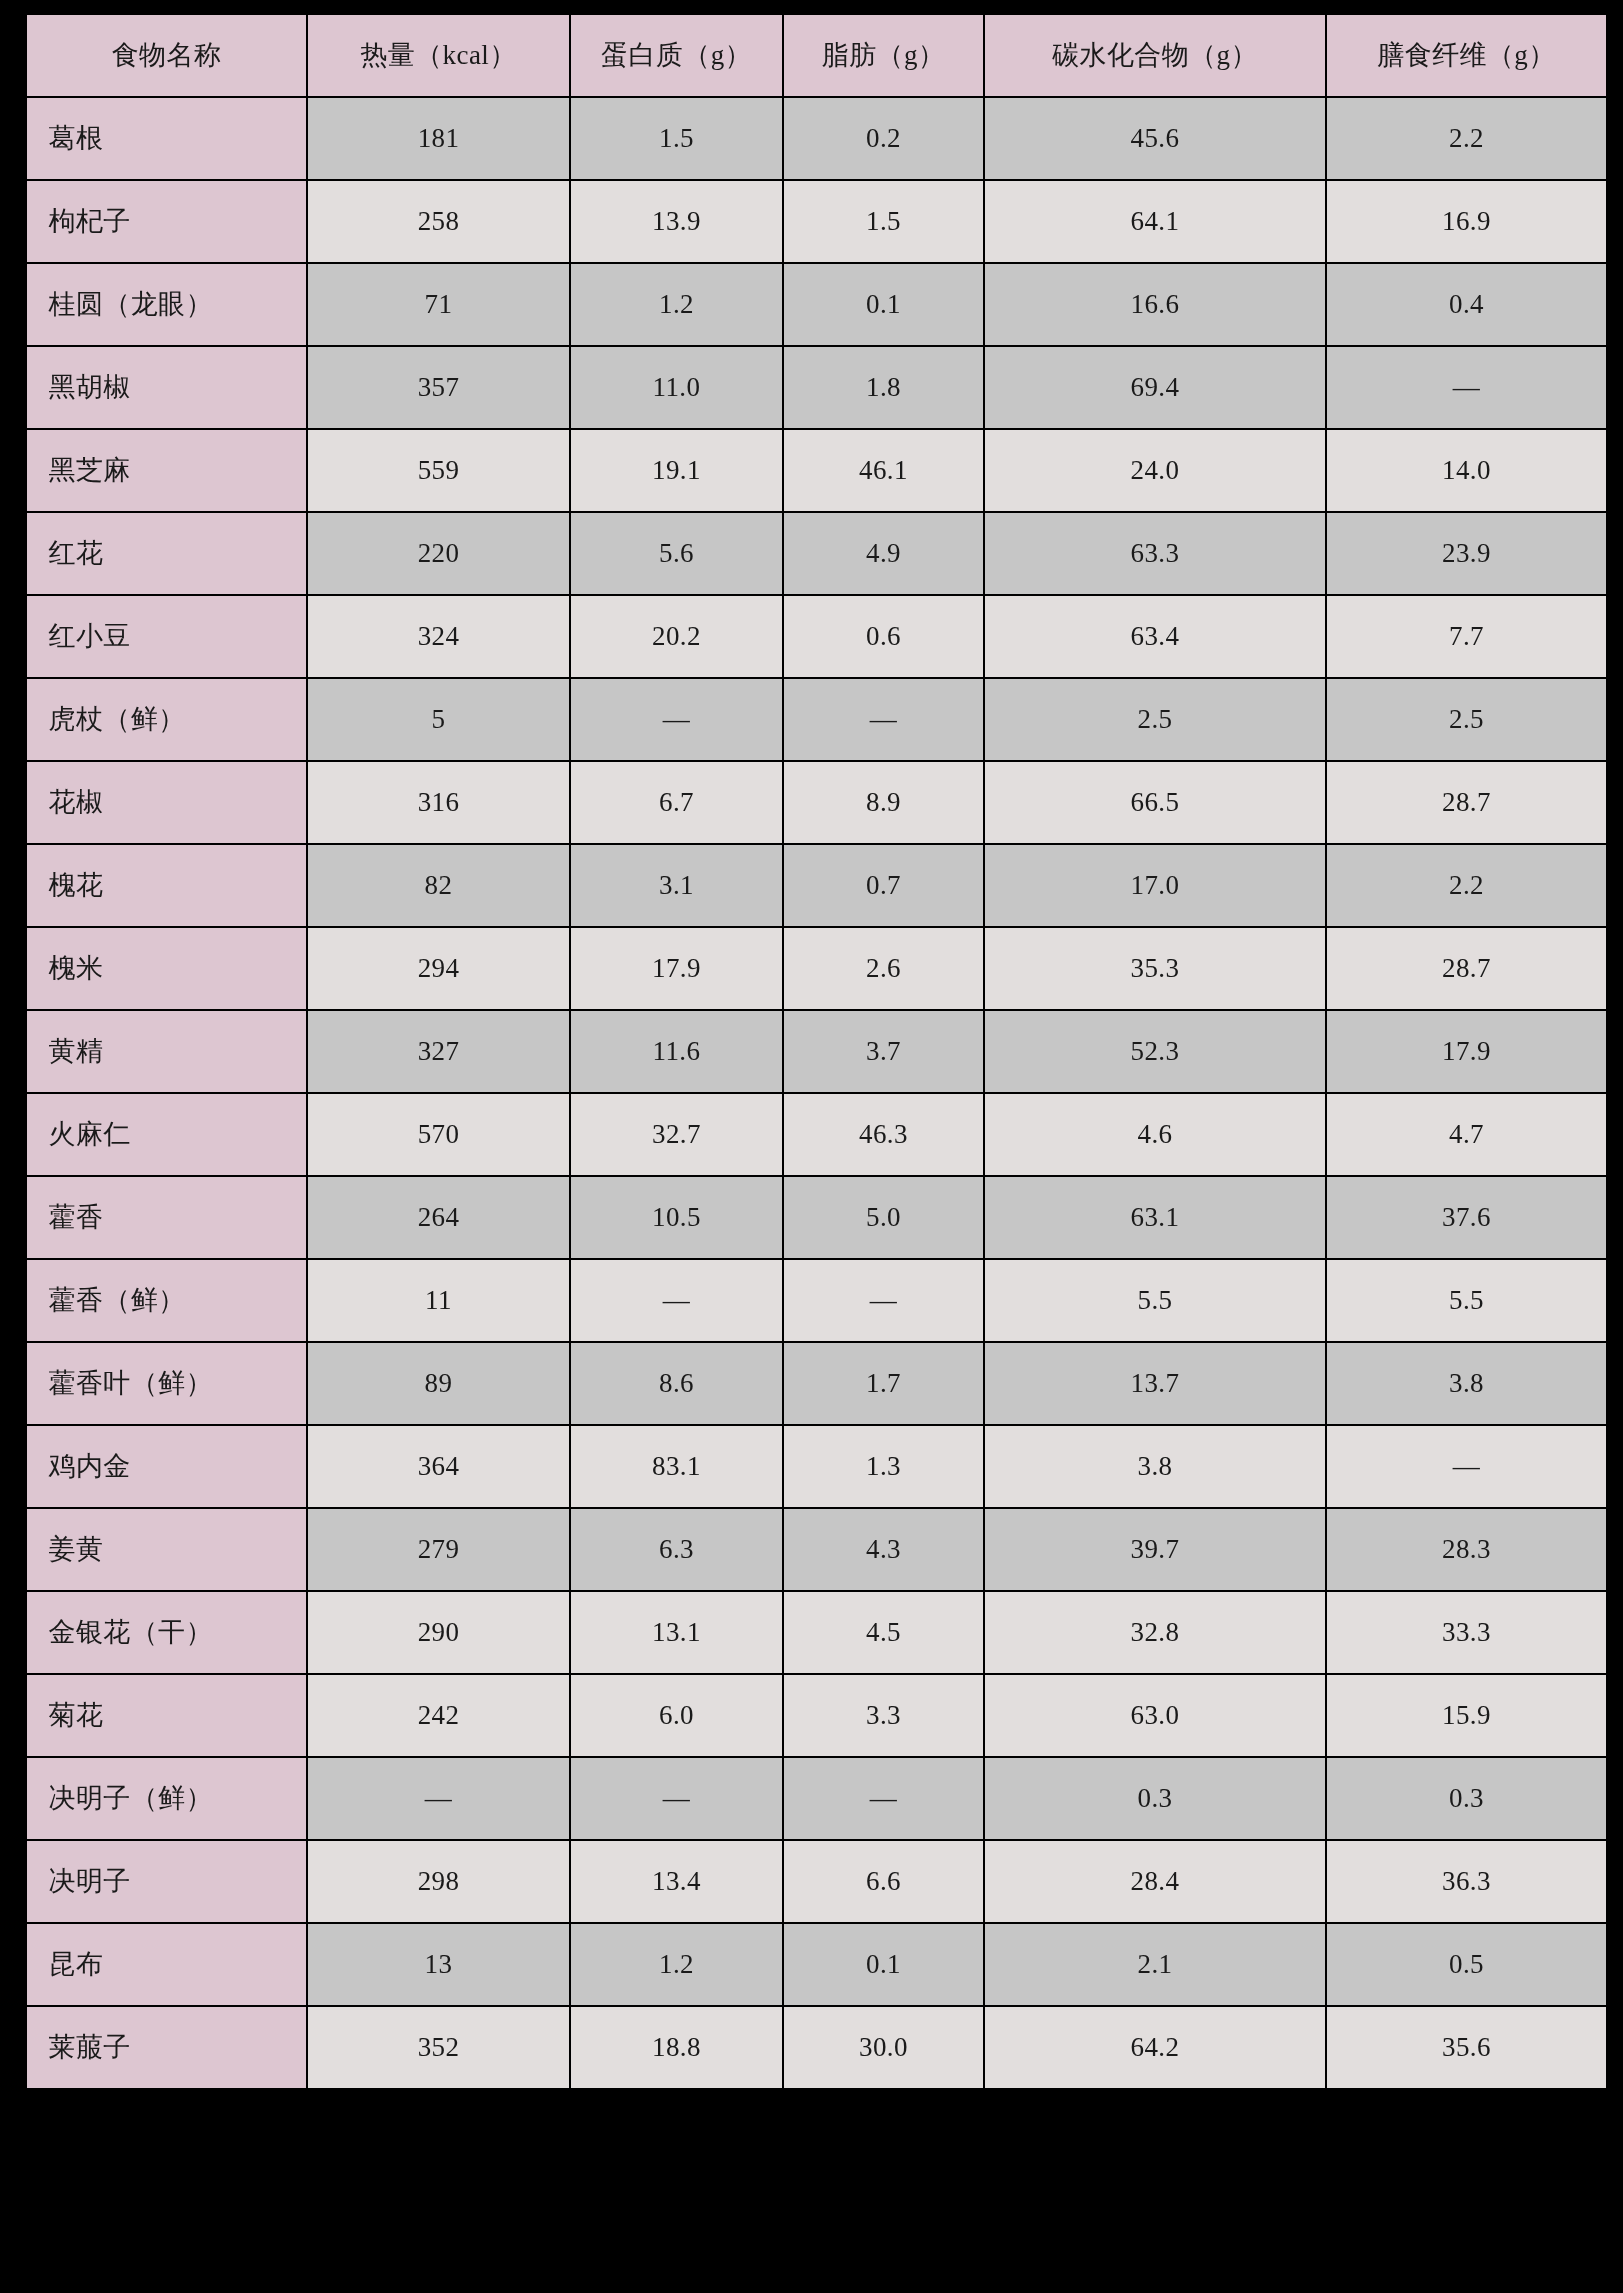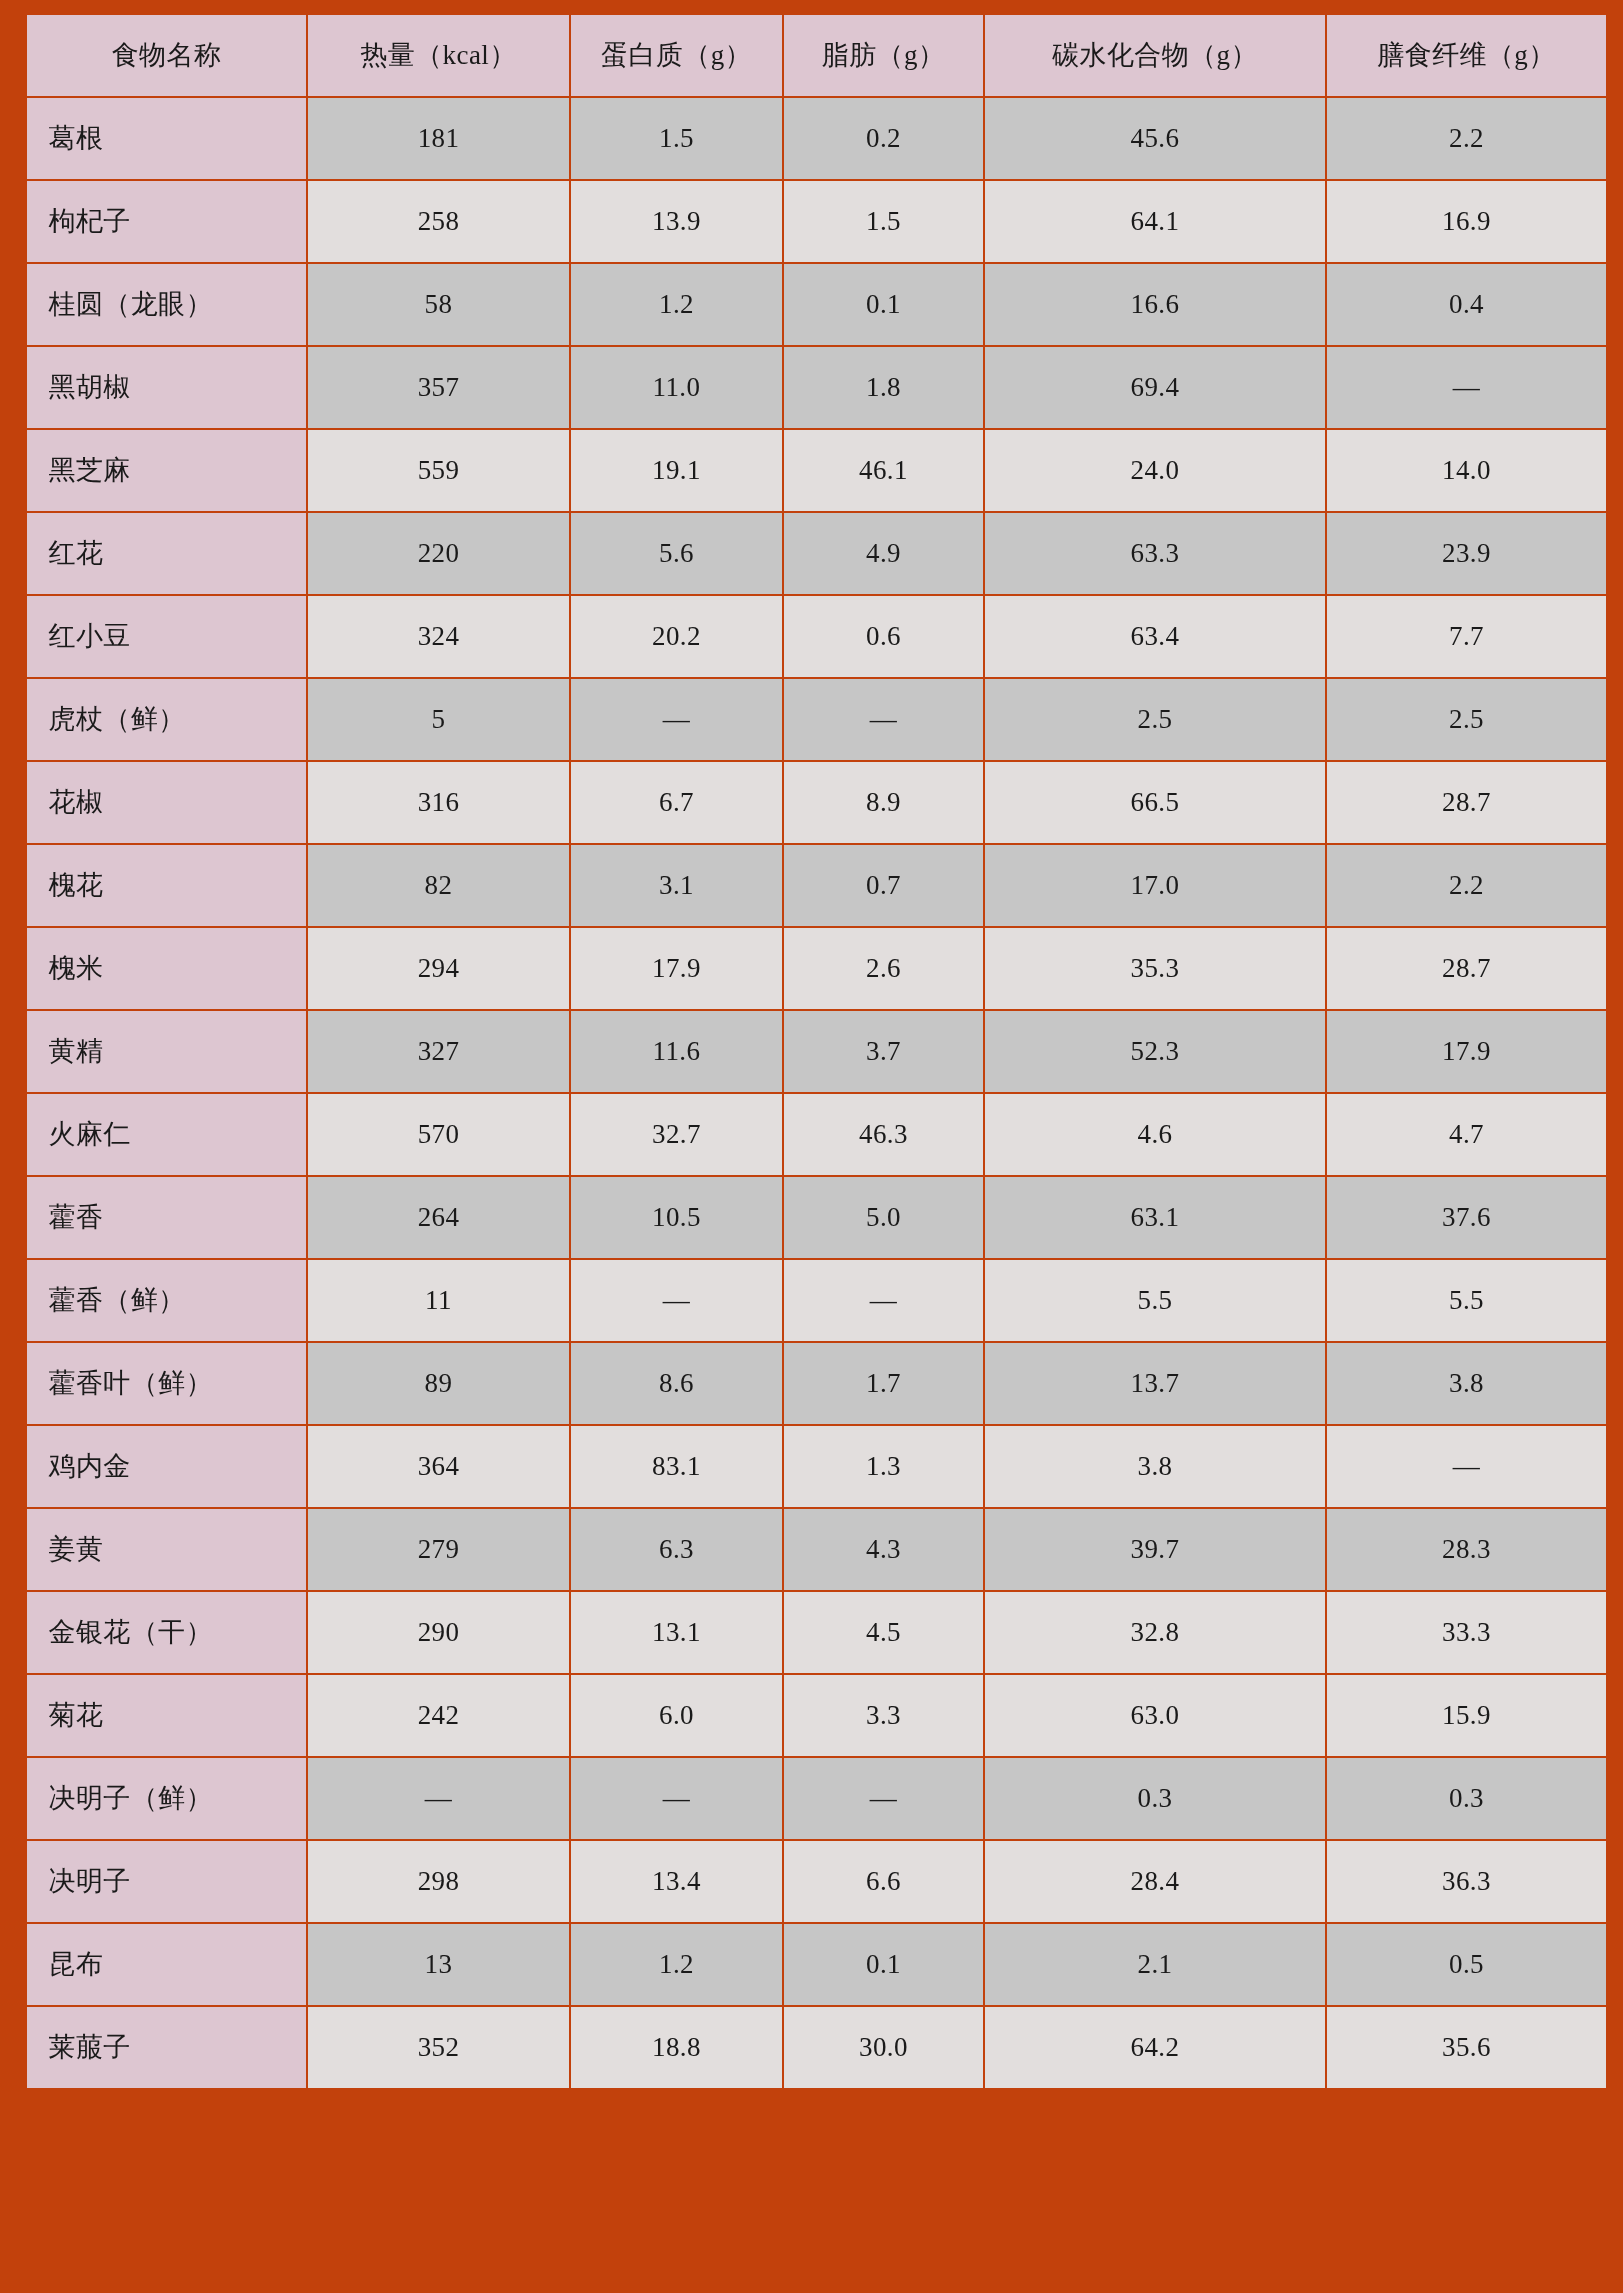--- a/index.html
+++ b/index.html
@@ -12,21 +12,21 @@
     width: 1624px;
     height: 2294px;
     font-family: "Liberation Serif", "DejaVu Serif", serif;
     -webkit-font-smoothing: antialiased;
   }
   .page {
     width: 1624px;
     height: 2294px;
     box-sizing: border-box;
     padding: 12.5px 29.6px 12.5px 25px;
-    background: #c2410c;
+    background: #000000;
     position: relative;
   }
   table.nutrition-table {
     width: 100%;
     border-collapse: separate;
     border-spacing: 2.7px 2.7px;
     table-layout: fixed;
   }
   table.nutrition-table th,
   table.nutrition-table td {
@@ -109,21 +109,21 @@
         <tr class="row-light">
           <td class="name-cell">枸杞子</td>
           <td class="data-cell">258</td>
           <td class="data-cell">13.9</td>
           <td class="data-cell">1.5</td>
           <td class="data-cell">64.1</td>
           <td class="data-cell">16.9</td>
         </tr>
         <tr class="row-dark">
           <td class="name-cell">桂圆（龙眼）</td>
-          <td class="data-cell">58</td>
+          <td class="data-cell">71</td>
           <td class="data-cell">1.2</td>
           <td class="data-cell">0.1</td>
           <td class="data-cell">16.6</td>
           <td class="data-cell">0.4</td>
         </tr>
         <tr class="row-dark">
           <td class="name-cell">黑胡椒</td>
           <td class="data-cell">357</td>
           <td class="data-cell">11.0</td>
           <td class="data-cell">1.8</td>

